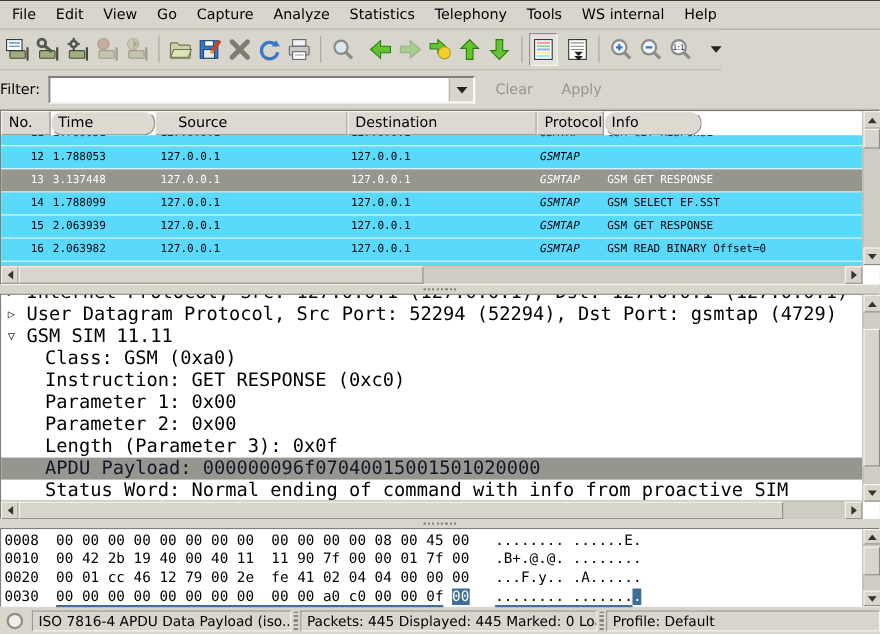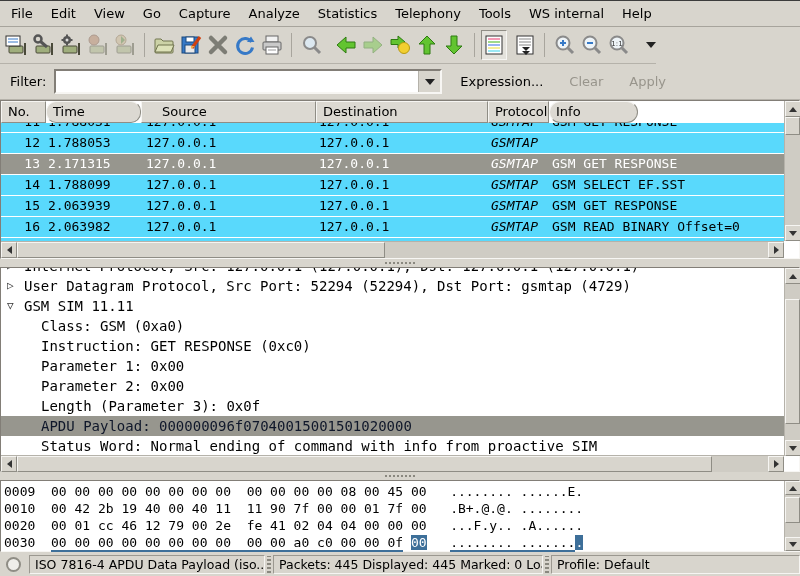--- a/index.html
+++ b/index.html
@@ -43,21 +43,21 @@
     border-left: 5px solid transparent; border-right: 5px solid transparent;
     border-top: 6px solid #222;
   }
 
   
   #filterbar {
     position: absolute; left: 0; top: 63px; width: 800px; height: 36px;
     background: #d8d5cd; border-bottom: 1px solid #b5b2aa;
     display: flex; align-items: center;
   }
-  #filter-label { margin-left: 10px; margin-right: 8px; }
+  #filter-label { margin-left: 0; margin-right: 8px; }
   #filter-combo {
     display: flex; height: 25px; width: 388px;
     border: 2px solid; border-color: #827e77 #f7f6f3 #f7f6f3 #827e77;
     background: #fff;
   }
   #filter-input {
     flex: 1; border: none; outline: none; background: #fff;
     font-family: "DejaVu Sans", sans-serif; font-size: 13px; padding: 0 3px;
   }
   #filter-drop {
@@ -84,21 +84,21 @@
     border-color: #f6f5f2 #8f8d85 #8f8d85 #f6f5f2;
     padding: 2px 0 0 6px; font-size: 13px; white-space: nowrap; overflow: hidden;
     flex: none;
   }
   .c-no    { width: 45px; }
   .c-time  { width: 95px; border-radius: 10px; }
   .c-src   { width: 175px; padding-left: 20px; }
   .c-dst   { width: 172px; }
   .c-proto { width: 61px; }
   .c-info  { width: 235px; flex: 1 1 auto; border-radius: 11px; }
-  #pl-rows { width: 783px; height: 119px; overflow: hidden; font-size: 13px; }
+  #pl-rows { width: 783px; height: 119px; overflow: hidden; font-size: 10px; }
   .prow {
     display: flex; height: 21px; line-height: 20px;
     background: #59d9fc; border-bottom: 1px solid #fff;
     font-family: "DejaVu Sans Mono", monospace; white-space: nowrap;
   }
   .prow.selected { background: #97968e; color: #fff; }
   .prow .c-no   { text-align: right; padding: 0 6px 0 0; background: transparent; border: none; }
   .prow .c-time { padding-left: 2px; }
   .prow .c-src  { padding-left: 5px; }
   .prow .c-dst  { padding-left: 3px; }
@@ -137,21 +137,21 @@
   }
 
   
   #details {
     position: absolute; left: 0; top: 266px; width: 800px; height: 205px;
     background: #fff;
     border: 1px solid; border-color: #827e77 #f7f6f3 #f7f6f3 #827e77;
   }
   #dt-rows {
     width: 783px; height: 188px; overflow: hidden;
-    font-family: "DejaVu Sans Mono", monospace; font-size: 14px;
+    font-family: "DejaVu Sans Mono", monospace; font-size: 17px;
   }
   .drow { height: 20px; line-height: 20px; white-space: nowrap; position: relative; }
   .drow .txt-l0 { position: absolute; left: 23px; }
   .drow .txt-l1 { position: absolute; left: 40px; }
   .drow.selected { background: #97968e; color: #0f172a; }
   .exp { position: absolute; left: 6px; top: 0; width: 14px; font-size: 11px; color: #333; }
   .exp.right::before { content: "\25B7"; }
   .exp.down::before  { content: "\25BD"; }
   #dt-clip { height: 8px; overflow: hidden; }
   #dt-clip .drow { margin-top: -12px; }
@@ -369,21 +369,20 @@
 </div>
 
 <div id="filterbar">
   <span id="filter-label">Filter:</span>
   <div id="filter-combo">
     <input id="filter-input" type="text" value="" style="">
     <div id="filter-drop">
         <span class="arr"></span>
       </div>
   </div>
-  <span class="flat-btn">Expression...</span>
   <span class="flat-btn dim">Clear</span>
   <span class="flat-btn dim">Apply</span>
 </div>
 
 <div id="packetlist">
   <div id="pl-header">
     <div class="hcell c-no">No.</div>
     <div class="hcell c-time">Time</div>
     <div class="hcell c-src">Source</div>
     <div class="hcell c-dst">Destination</div>
@@ -403,21 +402,21 @@
     </div>
     <div class="prow">
       <span class="c-no">12</span>
       <span class="c-time">1.788053</span>
       <span class="c-src">127.0.0.1</span>
       <span class="c-dst">127.0.0.1</span>
       <span class="c-proto">GSMTAP</span>
     </div>
     <div class="prow selected">
       <span class="c-no">13</span>
-      <span class="c-time">2.171315</span>
+      <span class="c-time">3.137448</span>
       <span class="c-src">127.0.0.1</span>
       <span class="c-dst">127.0.0.1</span>
       <span class="c-proto">GSMTAP</span>
       <span class="c-info">GSM GET RESPONSE</span>
     </div>
     <div class="prow">
       <span class="c-no">14</span>
       <span class="c-time">1.788099</span>
       <span class="c-src">127.0.0.1</span>
       <span class="c-dst">127.0.0.1</span>
@@ -528,21 +527,21 @@
   <div class="sb-btn">
       <span class="tri right"></span>
     </div>
 </div>
 
 <div class="splitter" style="top:471px;">
     <div class="grip"></div>
   </div>
 
 <div id="hexpane">
-  <div class="hexline"><span>0009</span><span>  </span><span>00 00 00 00 00 00 00 00  00 00 00 00 08 00 45 00</span><span>   </span><span>........ ......E.</span></div>
+  <div class="hexline"><span>0008</span><span>  </span><span>00 00 00 00 00 00 00 00  00 00 00 00 08 00 45 00</span><span>   </span><span>........ ......E.</span></div>
   <div class="hexline"><span>0010</span><span>  </span><span>00 42 2b 19 40 00 40 11  11 90 7f 00 00 01 7f 00</span><span>   </span><span>.B+.@.@. ........</span></div>
   <div class="hexline"><span>0020</span><span>  </span><span>00 01 cc 46 12 79 00 2e  fe 41 02 04 04 00 00 00</span><span>   </span><span>...F.y.. .A......</span></div>
   <div class="hexline"><span>0030</span><span>  </span><span class="u">00 00 00 00 00 00 00 00  00 00 a0 c0 00 00 0f</span><span> </span><span class="hl">00</span><span>   </span><span class="u">........ .......</span><span class="hl">.</span></div>
 </div>
 
 <div class="vscroll" style="left:784px; top:480px; height:70px;">
   <div class="sb-btn" style="height:14px">
       <span class="tri up"></span>
     </div>
   <div class="sb-thumb" style="height:26px; width:15px; margin-top:2px;"></div>

